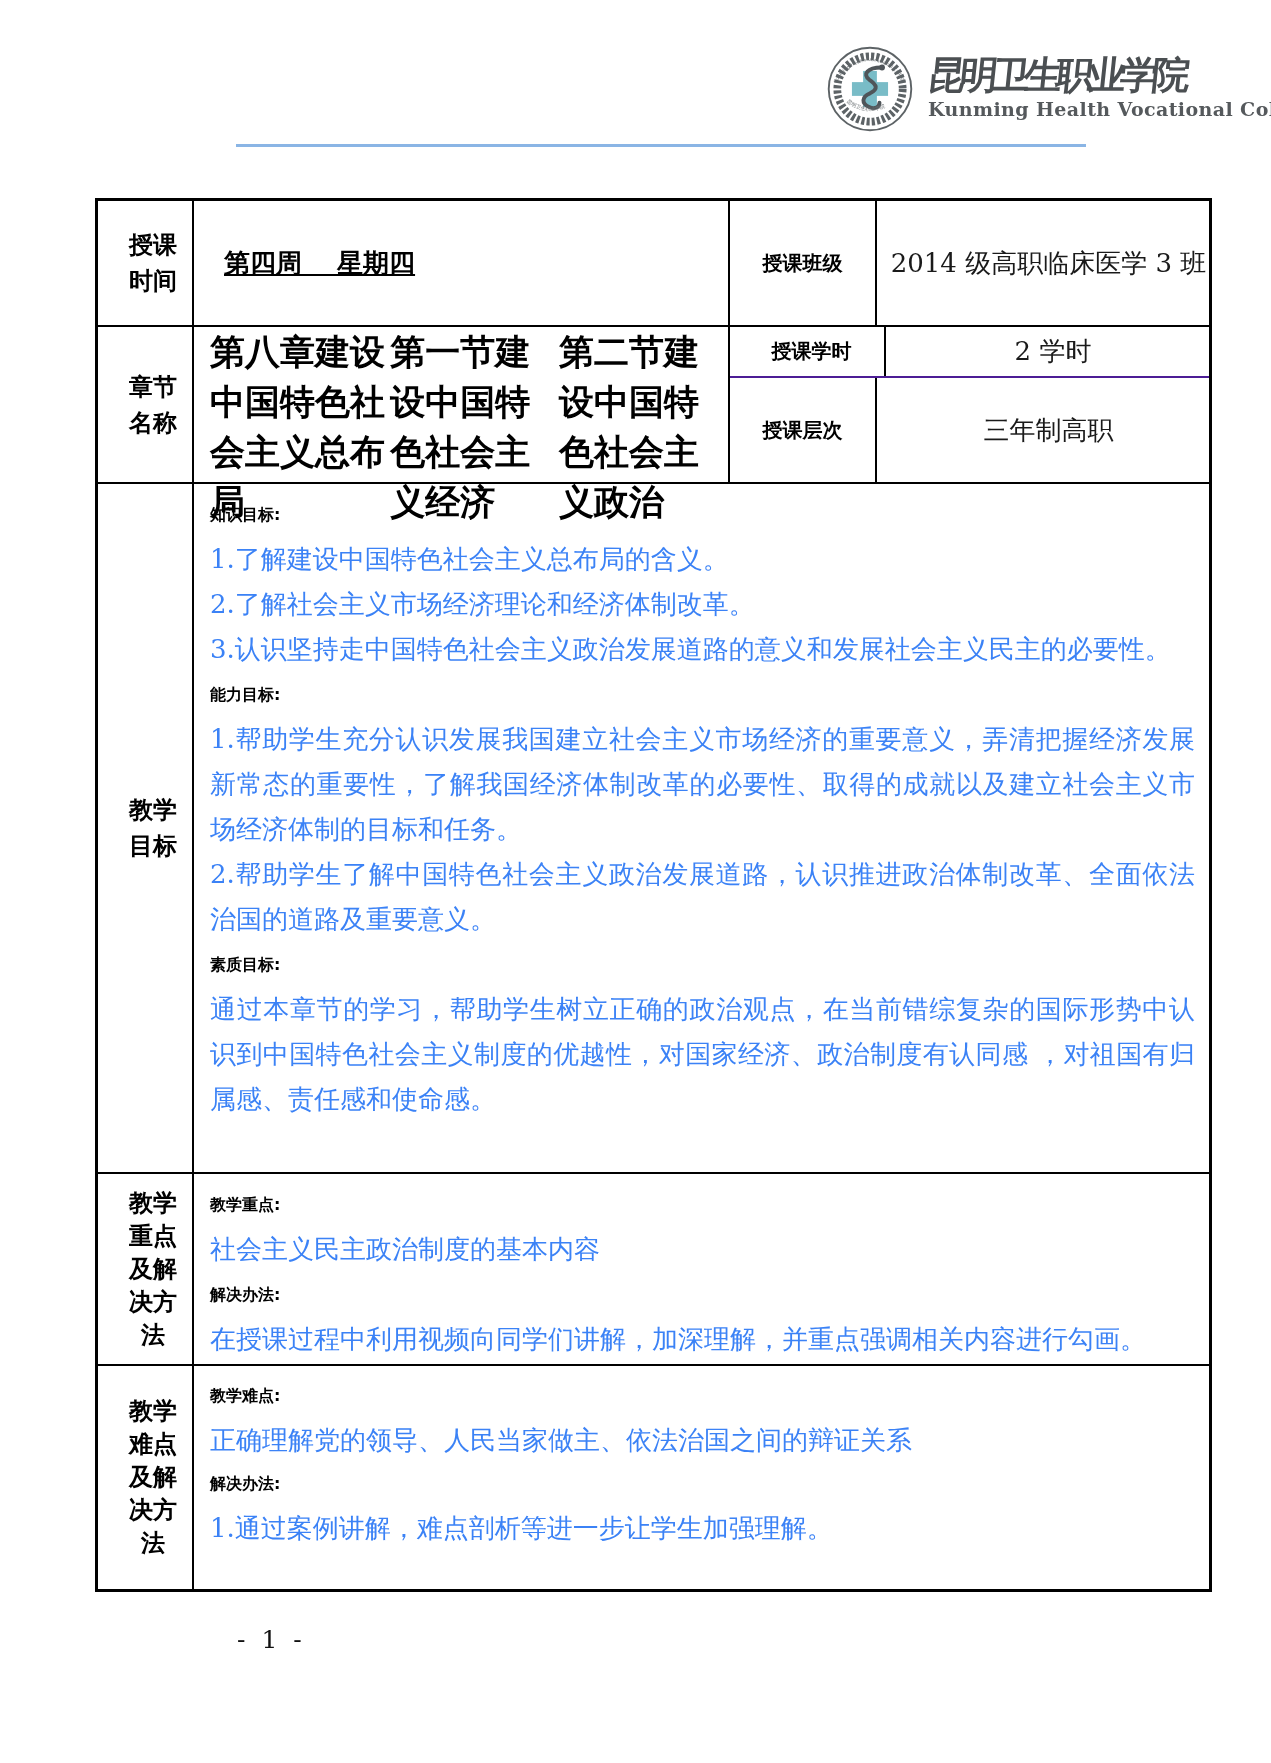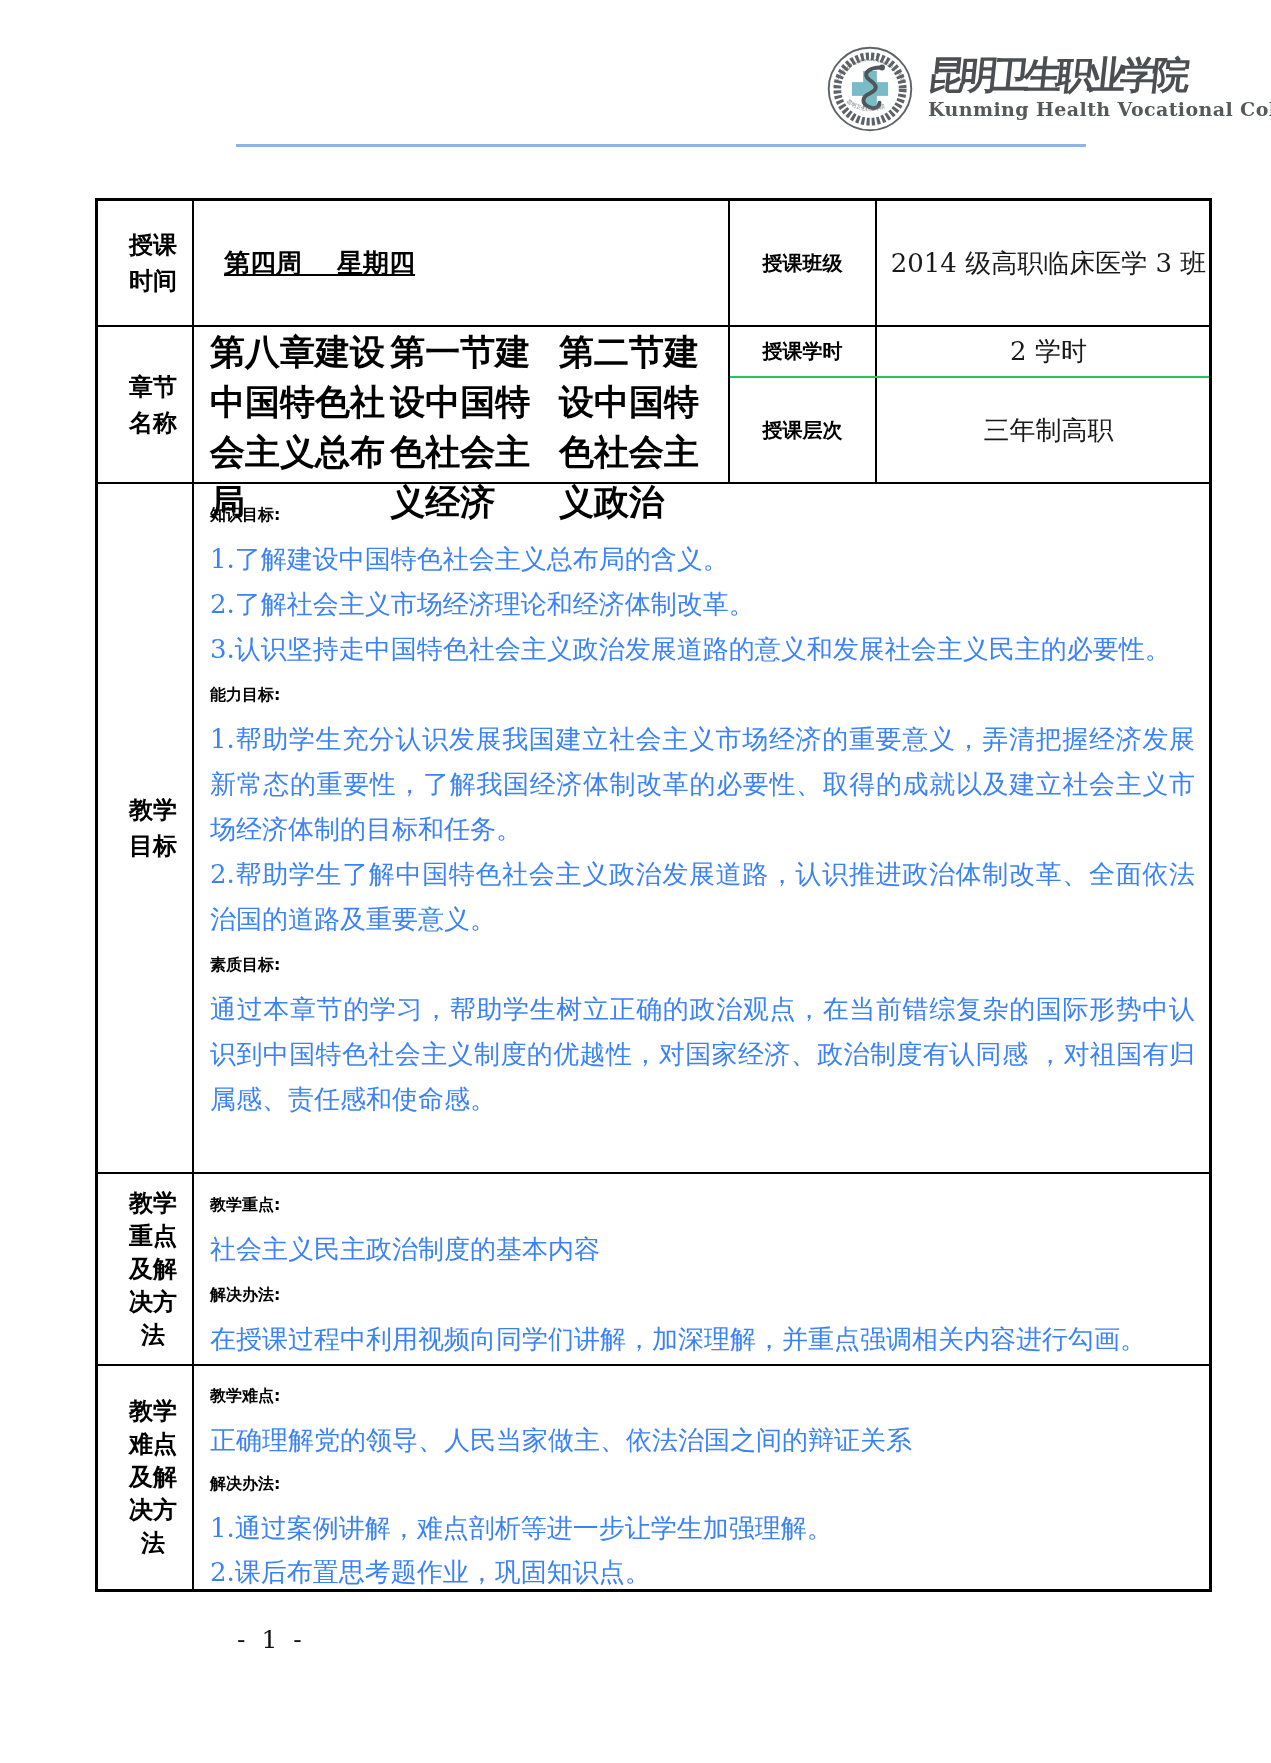--- a/index.html
+++ b/index.html
@@ -38,21 +38,21 @@
               display:flex;align-items:center;padding-left:30px;font-size:26px;white-space:pre;text-decoration:underline;}
   .small-k{flex:0 0 147px;border-right:2px solid #000;box-sizing:border-box;
            display:flex;align-items:center;justify-content:center;font-size:20px;}
   .small-v{flex:1;display:flex;align-items:center;justify-content:center;font-size:26px;margin-left:11px;}
 
   .chapter{flex:0 0 536px;border-right:2px solid #000;box-sizing:border-box;
            display:flex;flex-direction:row;justify-content:center;padding-left:16px;
            font-size:35px;line-height:50px;}
   .rstack{flex:1;display:flex;flex-direction:column;min-width:0;}
   .sub{display:flex;box-sizing:border-box;}
-  .sub1{height:51px;border-bottom:2px solid #22c55e;}
+  .sub1{height:51px;border-bottom:2px solid #4c1d95;padding-left:9px;}
   .sub2{flex:1;}
 
   .content{flex:1;min-width:0;padding:8px 14px 0 16px;box-sizing:border-box;}
   .h{font-family:"DejaVu Sans","Liberation Sans",sans-serif;font-weight:700;color:#000;
      font-size:16px;line-height:45px;}
   .p{font-size:26px;line-height:45px;text-align:justify;color:#3b82f6;}
   .row.last .p,.row.last .h{line-height:44px;}
 
   .footer{position:absolute;left:237px;top:1625px;font-size:25px;letter-spacing:4px;color:#111;
           font-family:"DejaVu Serif","Liberation Serif",serif;}
@@ -161,21 +161,20 @@
         <div>难点</div>
         <div>及解</div>
         <div>决方</div>
         <div>法</div>
       </div>
       <div class="content">
         <div class="h">教学难点:</div>
         <div class="p">正确理解党的领导、人民当家做主、依法治国之间的辩证关系</div>
         <div class="h">解决办法:</div>
         <div class="p">1.通过案例讲解，难点剖析等进一步让学生加强理解。</div>
-        <div class="p">2.课后布置思考题作业，巩固知识点。</div>
       </div>
     </div>
 
   </div>
 
   <div class="footer">- 1 -</div>
 
 </div>
 
 </body></html>

